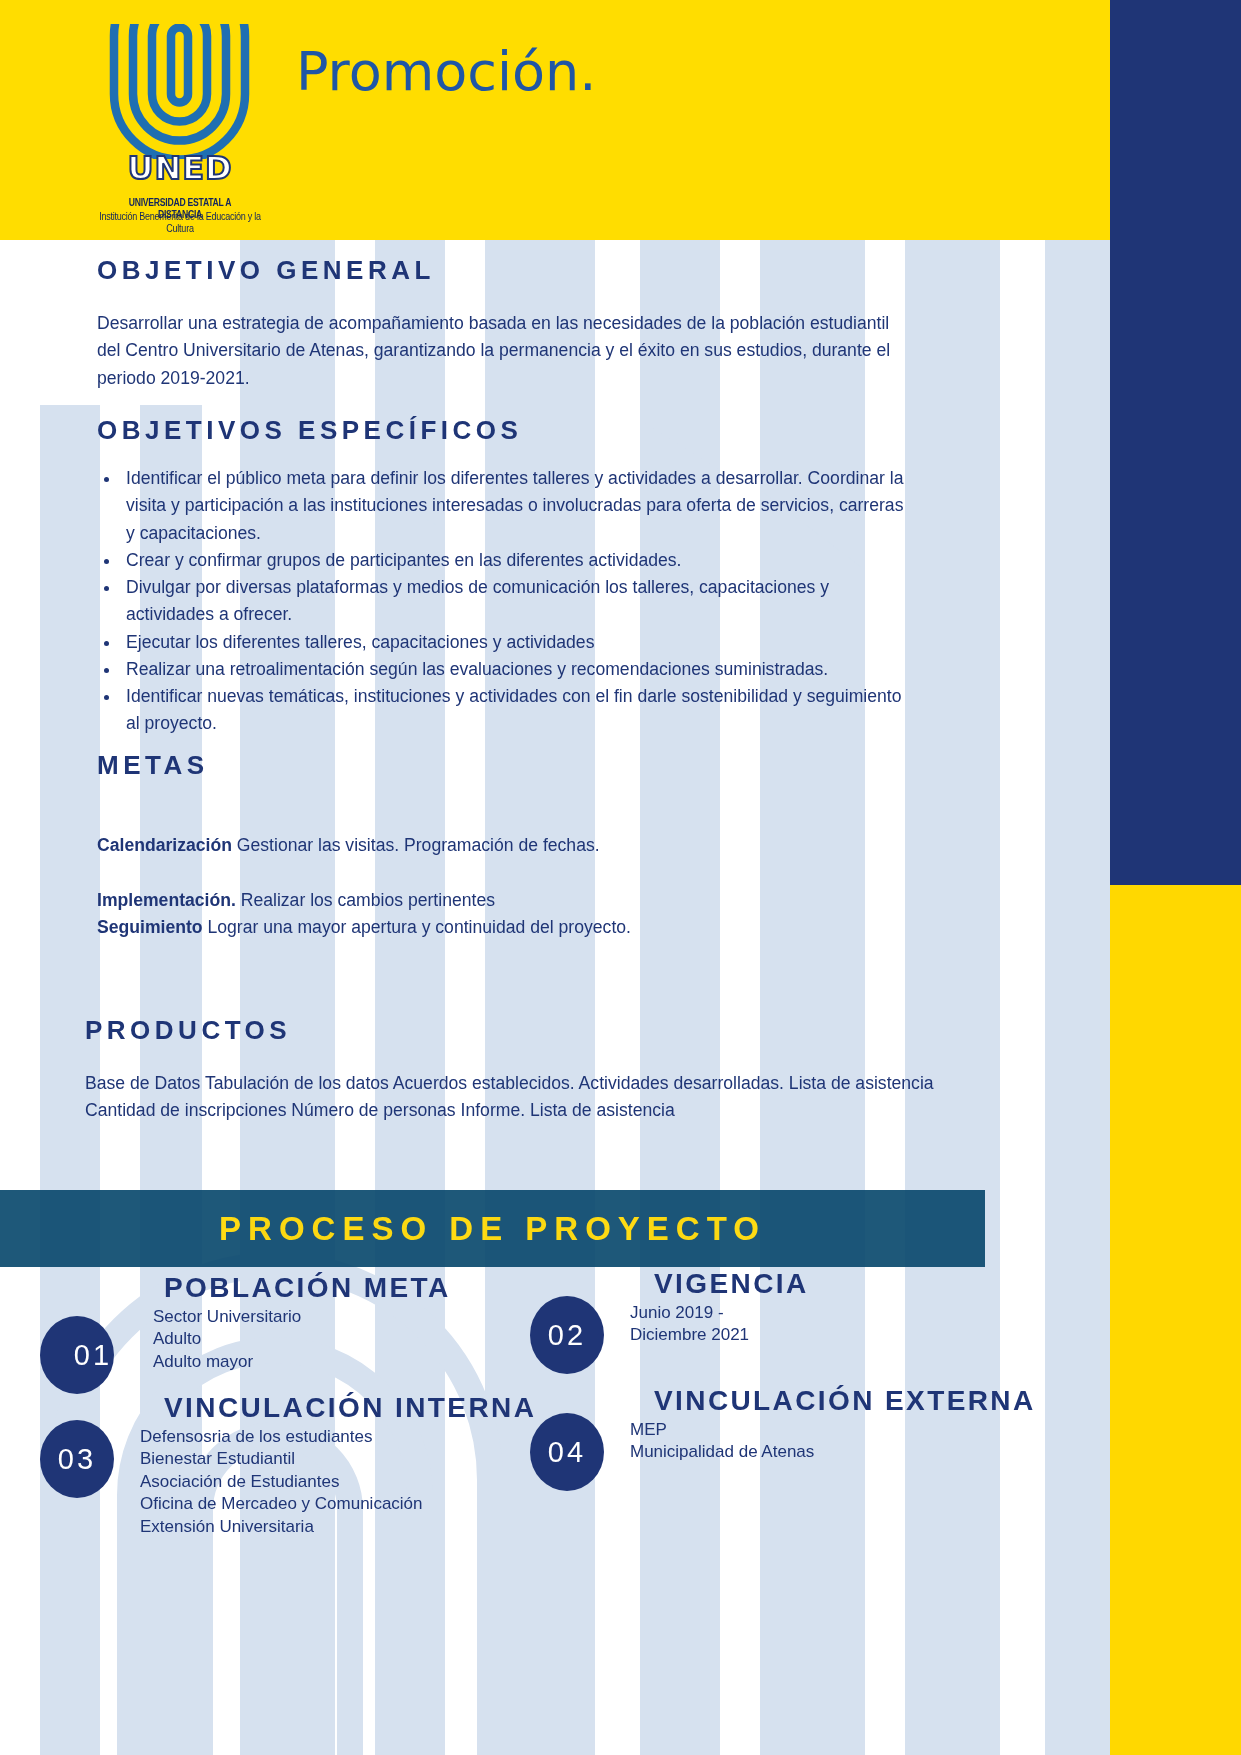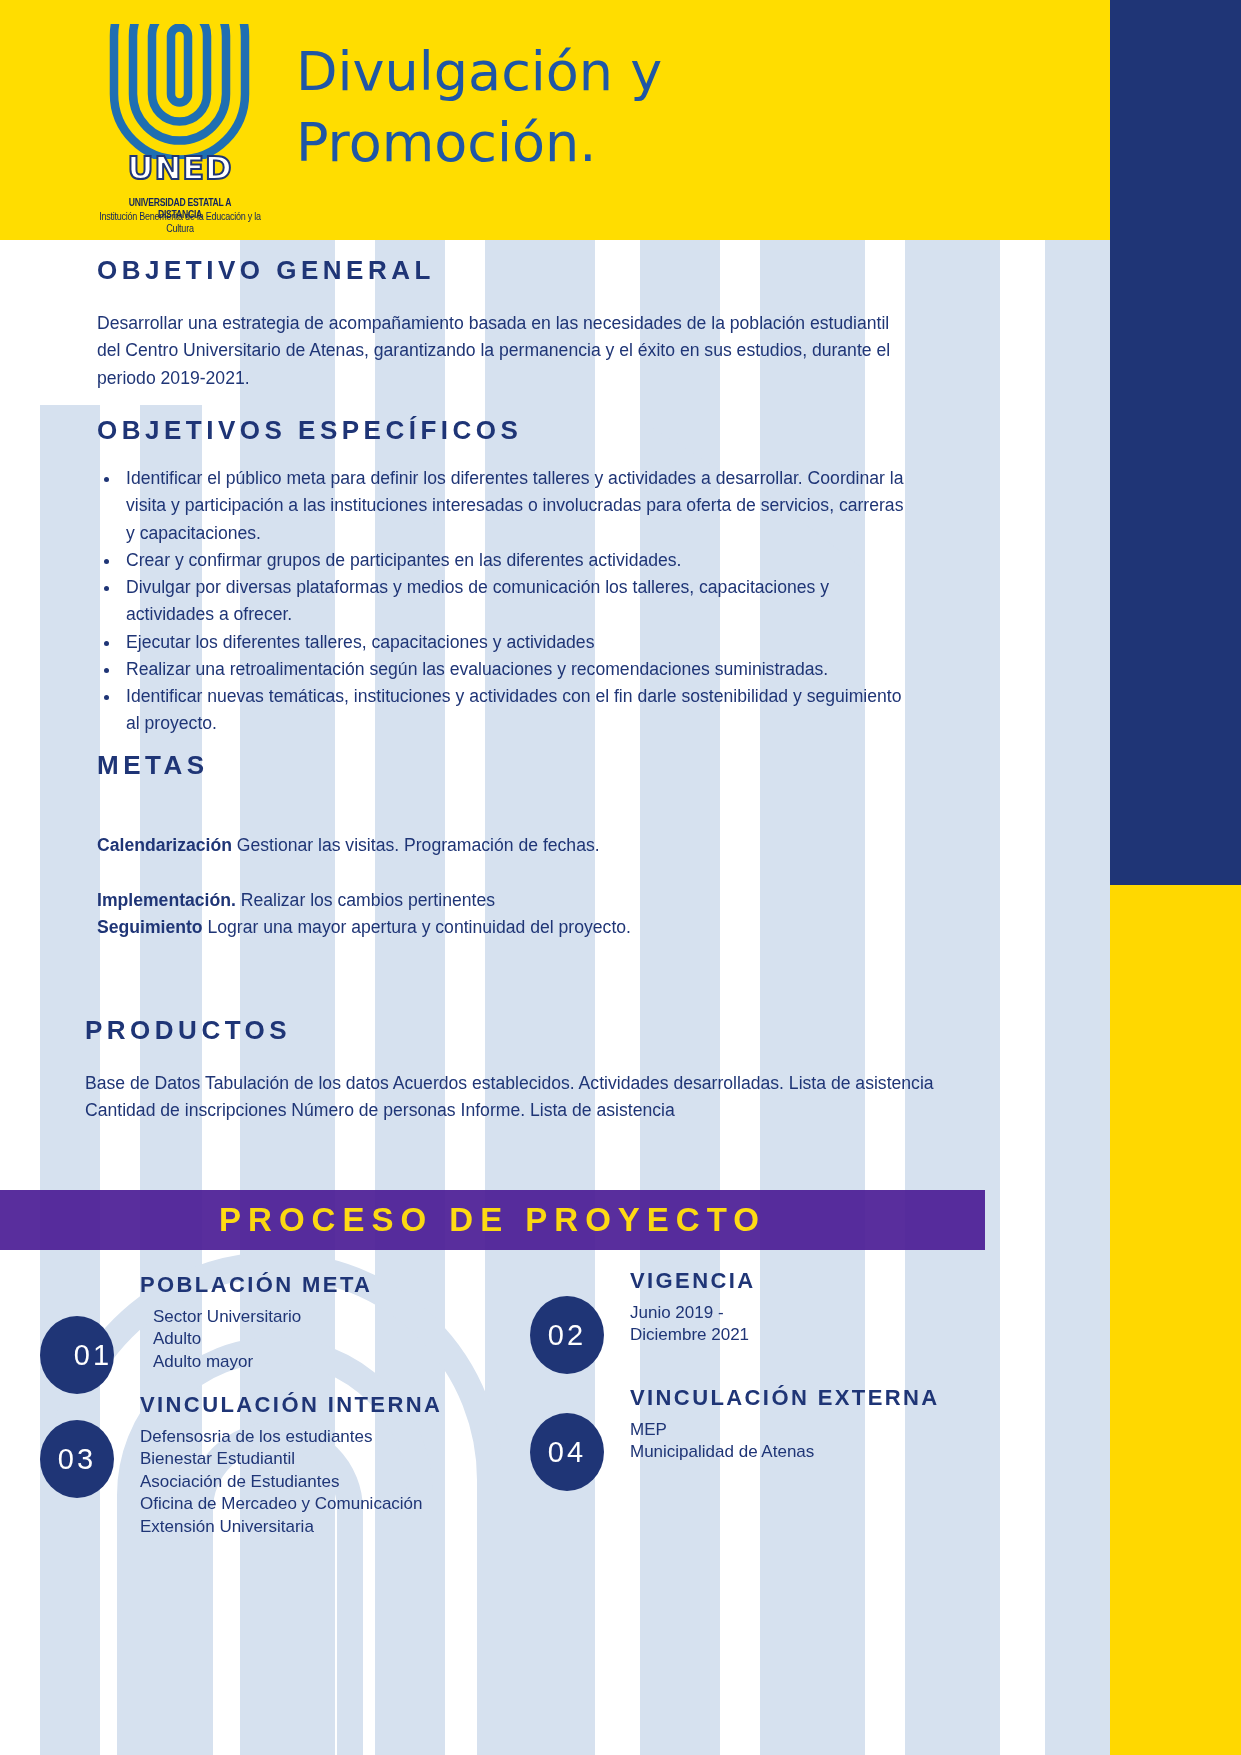--- a/index.html
+++ b/index.html
@@ -91,41 +91,41 @@
 
   .metas-h { position:absolute; left:97px; top:510px; }
   .metas-body { position:absolute; left:97px; top:565px; width:860px; }
   .metas-body b { font-weight:bold; }
 
   .prod-h { position:absolute; left:85px; top:775px; }
   .prod-body { position:absolute; left:85px; top:830px; width:860px; }
 
   
   .banner {
-    position:absolute; left:0; top:1190px; width:985px; height:60px;
-    background:#4c1d95; opacity:0.92; z-index:4;
+    position:absolute; left:0; top:1190px; width:985px; height:77px;
+    background:#0c4a6e; opacity:0.92; z-index:4;
     display:flex; align-items:center; justify-content:center;
   }
   .banner span {
     color:#ffd800; font-weight:bold; font-size:33px; letter-spacing:7px;
     font-family:"Liberation Sans", sans-serif;
   }
 
   
   .proc { position:absolute; z-index:4; }
   .circle {
     position:absolute; width:74px; height:78px; border-radius:50%;
     background:#1f3576; color:#fff;
     display:flex; align-items:center; justify-content:center;
     font-size:29px; letter-spacing:3px;
     font-family:"Liberation Sans", sans-serif;
   }
   .proc-title {
-    color:#1f3576; font-weight:bold; font-size:22px; letter-spacing:2.4px;
-    font-family:"Liberation Sans", sans-serif; white-space:nowrap;
+    color:#1f3576; font-weight:bold; font-size:28px; letter-spacing:2.4px;
+    font-family:"Liberation Sans", sans-serif; white-space:nowrap;margin-left:24px;
   }
   .proc-lines {
     color:#1f3576; font-size:17px; line-height:1.32;
     font-family:"Liberation Sans", sans-serif;
   }
 </style>
 </head>
 <body>
 
 <div class="page">
@@ -176,21 +176,20 @@
           <path d="M 50 12 A 27.5 27.5 0 0 1 105 12"></path>
           <path d="M 69 12 A 8.5 8.5 0 0 1 86 12"></path>
         </g>
       </svg>
       <div class="logo-uned">UNED</div>
       <div class="logo-sub1">UNIVERSIDAD ESTATAL A DISTANCIA</div>
       <div class="logo-sub2">Institución Benemérita de la Educación y la Cultura</div>
     </div>
 
     <div class="header-title">
-      <div>Divulgación y</div>
       <div>Promoción.</div>
     </div>
   </div>
 
   <div class="content">
 
     <h2 class="sec obj-general-h">OBJETIVO GENERAL</h2>
     <p class="body-txt obj-general-p">Desarrollar una estrategia de acompañamiento basada en las necesidades de la población estudiantil del Centro Universitario de Atenas, garantizando la permanencia y el éxito en sus estudios, durante el periodo 2019-2021.</p>
 
     <h2 class="sec obj-esp-h">OBJETIVOS ESPECÍFICOS</h2>

